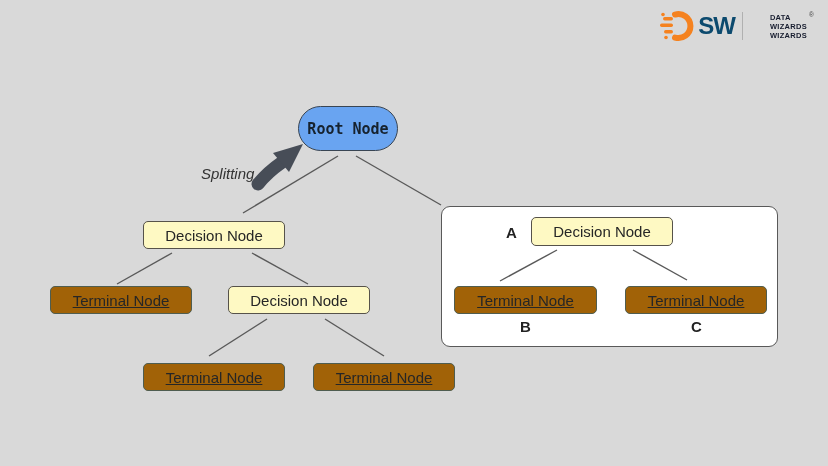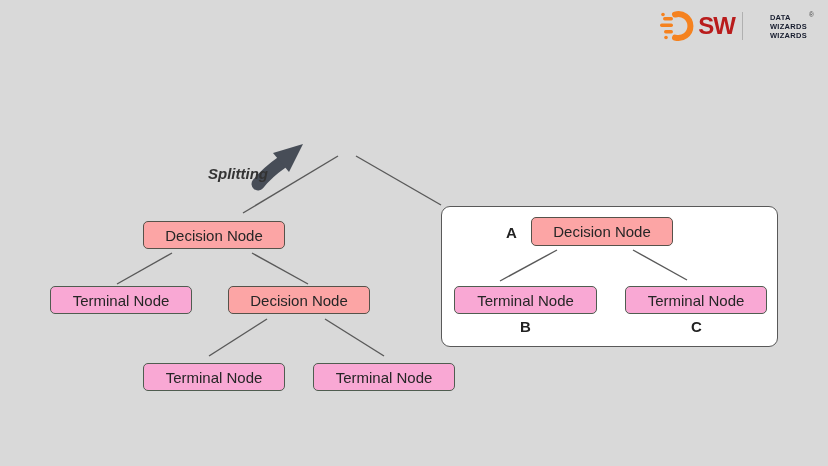--- a/index.html
+++ b/index.html
@@ -22,36 +22,36 @@
     box-sizing:border-box;
     border:1.5px solid #4d4d4d;border-radius:5px;
     font-size:15px;color:#262626;
     white-space:nowrap;
   }
   .node.root{
     background:#69a4f1;border:1.7px solid #394553;border-radius:23px;
     font-family:"DejaVu Sans Mono", monospace;font-weight:bold;
     font-size:15px;color:#16222e;
   }
-  .node.decision{background:#fca5a5;border-color:#56524a;}
-  .node.terminal{background:#f9a8d4;border-color:#4f5d50;}
+  .node.decision{background:#fef9c3;border-color:#56524a;}
+  .node.terminal{background:#a16207;border-color:#4f5d50;text-decoration:underline;}
   .italic-label{
     position:absolute;z-index:3;font-size:15px;font-style:italic;color:#333;
   }
   .letter-label{
     position:absolute;z-index:3;font-size:15px;font-weight:bold;color:#222;
   }
   
   .logo{
     position:absolute;top:9px;right:14px;z-index:4;
     display:flex;align-items:center;gap:7px;
   }
   .logo-mark{display:flex;align-items:center;}
   .logo-sw{
-    font-size:24px;font-weight:bold;color:#b91c1c;
+    font-size:24px;font-weight:bold;color:#0c4a6e;
     letter-spacing:-1px;line-height:1;margin-left:-3px;
   }
   .logo-sep{width:1px;height:28px;background:#b0b0b0;}
   .logo-tagline{
     position:relative;
     font-size:7.5px;font-weight:bold;color:#161c2e;
     line-height:9px;letter-spacing:.3px;padding-right:7px;margin-left:20px;
   }
   .logo-reg{
     position:absolute;right:0;top:-3px;font-size:6.5px;font-weight:normal;color:#444;
@@ -74,38 +74,39 @@
       <line x1="325" y1="319" x2="384" y2="356"></line>
       <line x1="557" y1="250" x2="500" y2="281"></line>
       <line x1="633" y1="250" x2="687" y2="280"></line>
     </g>
     <g>
       <path d="M258,184 Q268,172 281,163" stroke="#474d57" stroke-width="13" fill="none" stroke-linecap="round"></path>
       <polygon points="303,144 289,172 273,153" fill="#474d57"></polygon>
     </g>
   </svg>
 
+  <div class="node root" style="left:298px;top:106px;width:100px;height:45px;">Root Node</div>
 
   <div class="node decision" style="left:143px;top:221px;width:142px;height:28px;">Decision Node</div>
 
   <div class="node terminal" style="left:50px;top:286px;width:142px;height:28px;">Terminal Node</div>
 
   <div class="node decision" style="left:228px;top:286px;width:142px;height:28px;">Decision Node</div>
 
   <div class="node terminal" style="left:143px;top:363px;width:142px;height:28px;">Terminal Node</div>
 
   <div class="node terminal" style="left:313px;top:363px;width:142px;height:28px;">Terminal Node</div>
 
   <div class="node decision" style="left:531px;top:217px;width:142px;height:29px;">Decision Node</div>
 
   <div class="node terminal" style="left:454px;top:286px;width:143px;height:28px;">Terminal Node</div>
 
   <div class="node terminal" style="left:625px;top:286px;width:142px;height:28px;">Terminal Node</div>
 
-  <div class="italic-label" style="left:208px;top:165px;font-weight:bold;">Splitting</div>
+  <div class="italic-label" style="left:201px;top:165px;">Splitting</div>
 
 
   <div class="letter-label" style="left:506px;top:224px;">A</div>
 
   <div class="letter-label" style="left:520px;top:318px;">B</div>
 
   <div class="letter-label" style="left:691px;top:318px;">C</div>
 
   <div class="logo">
     <div class="logo-mark">

